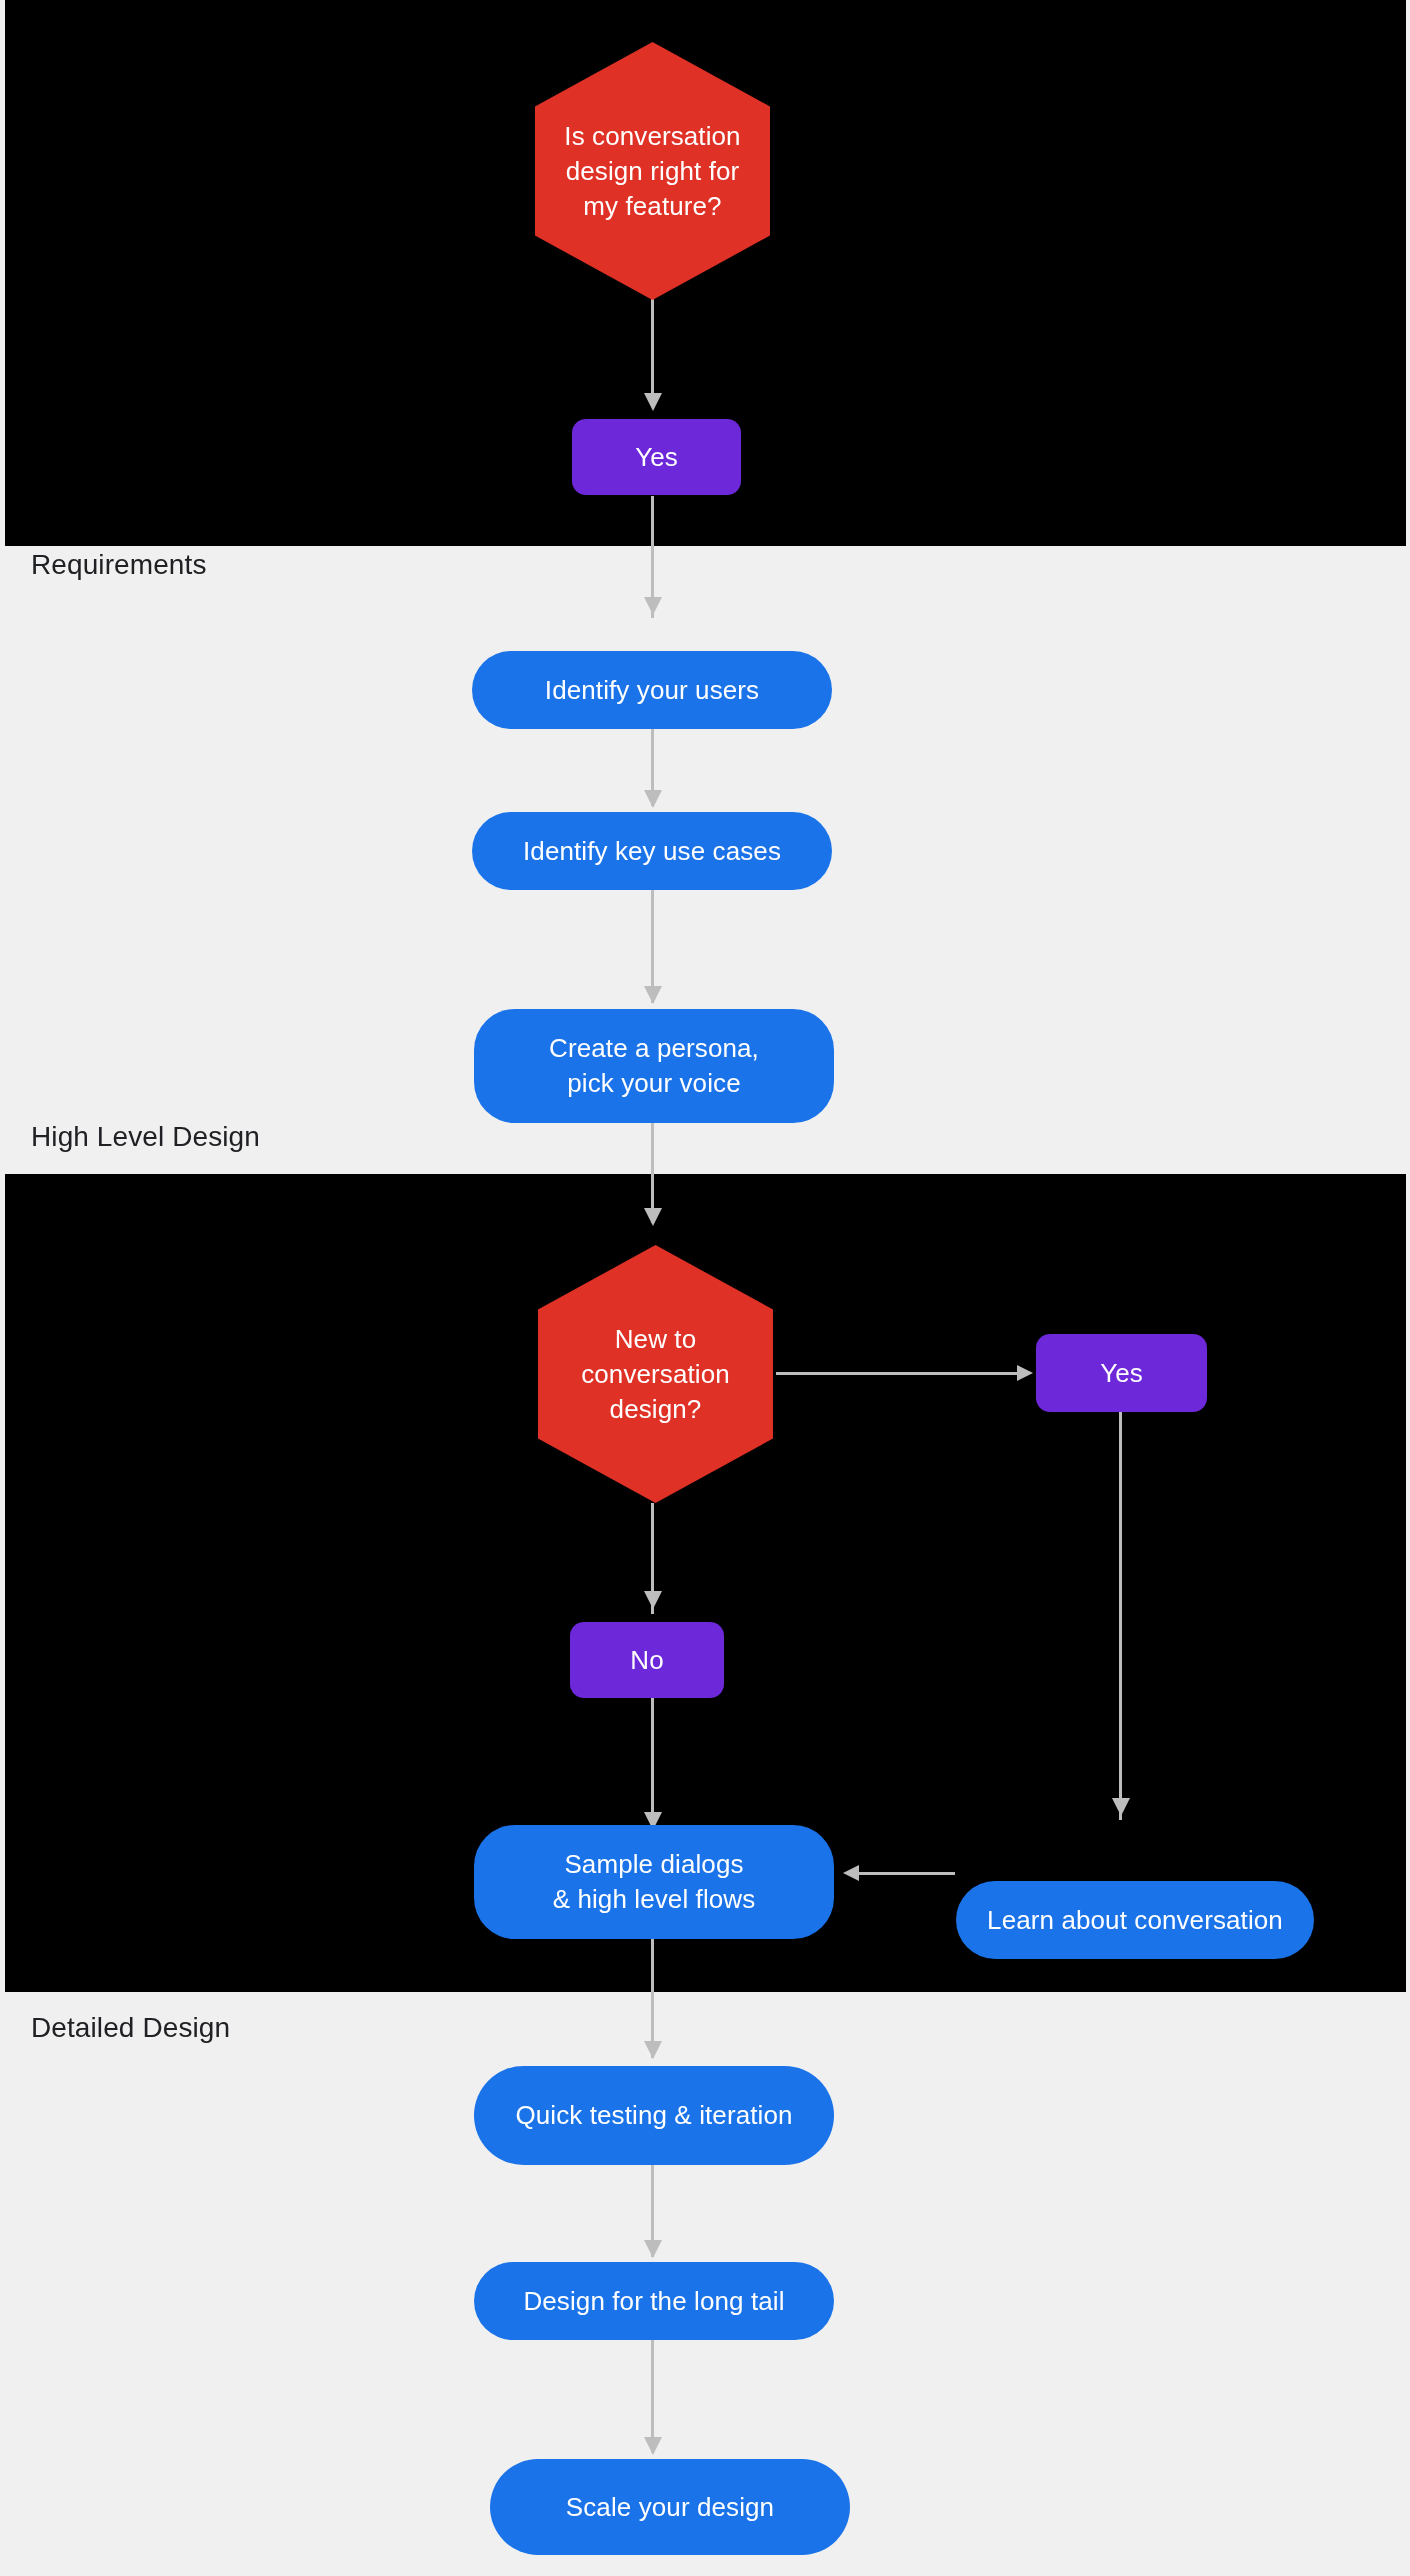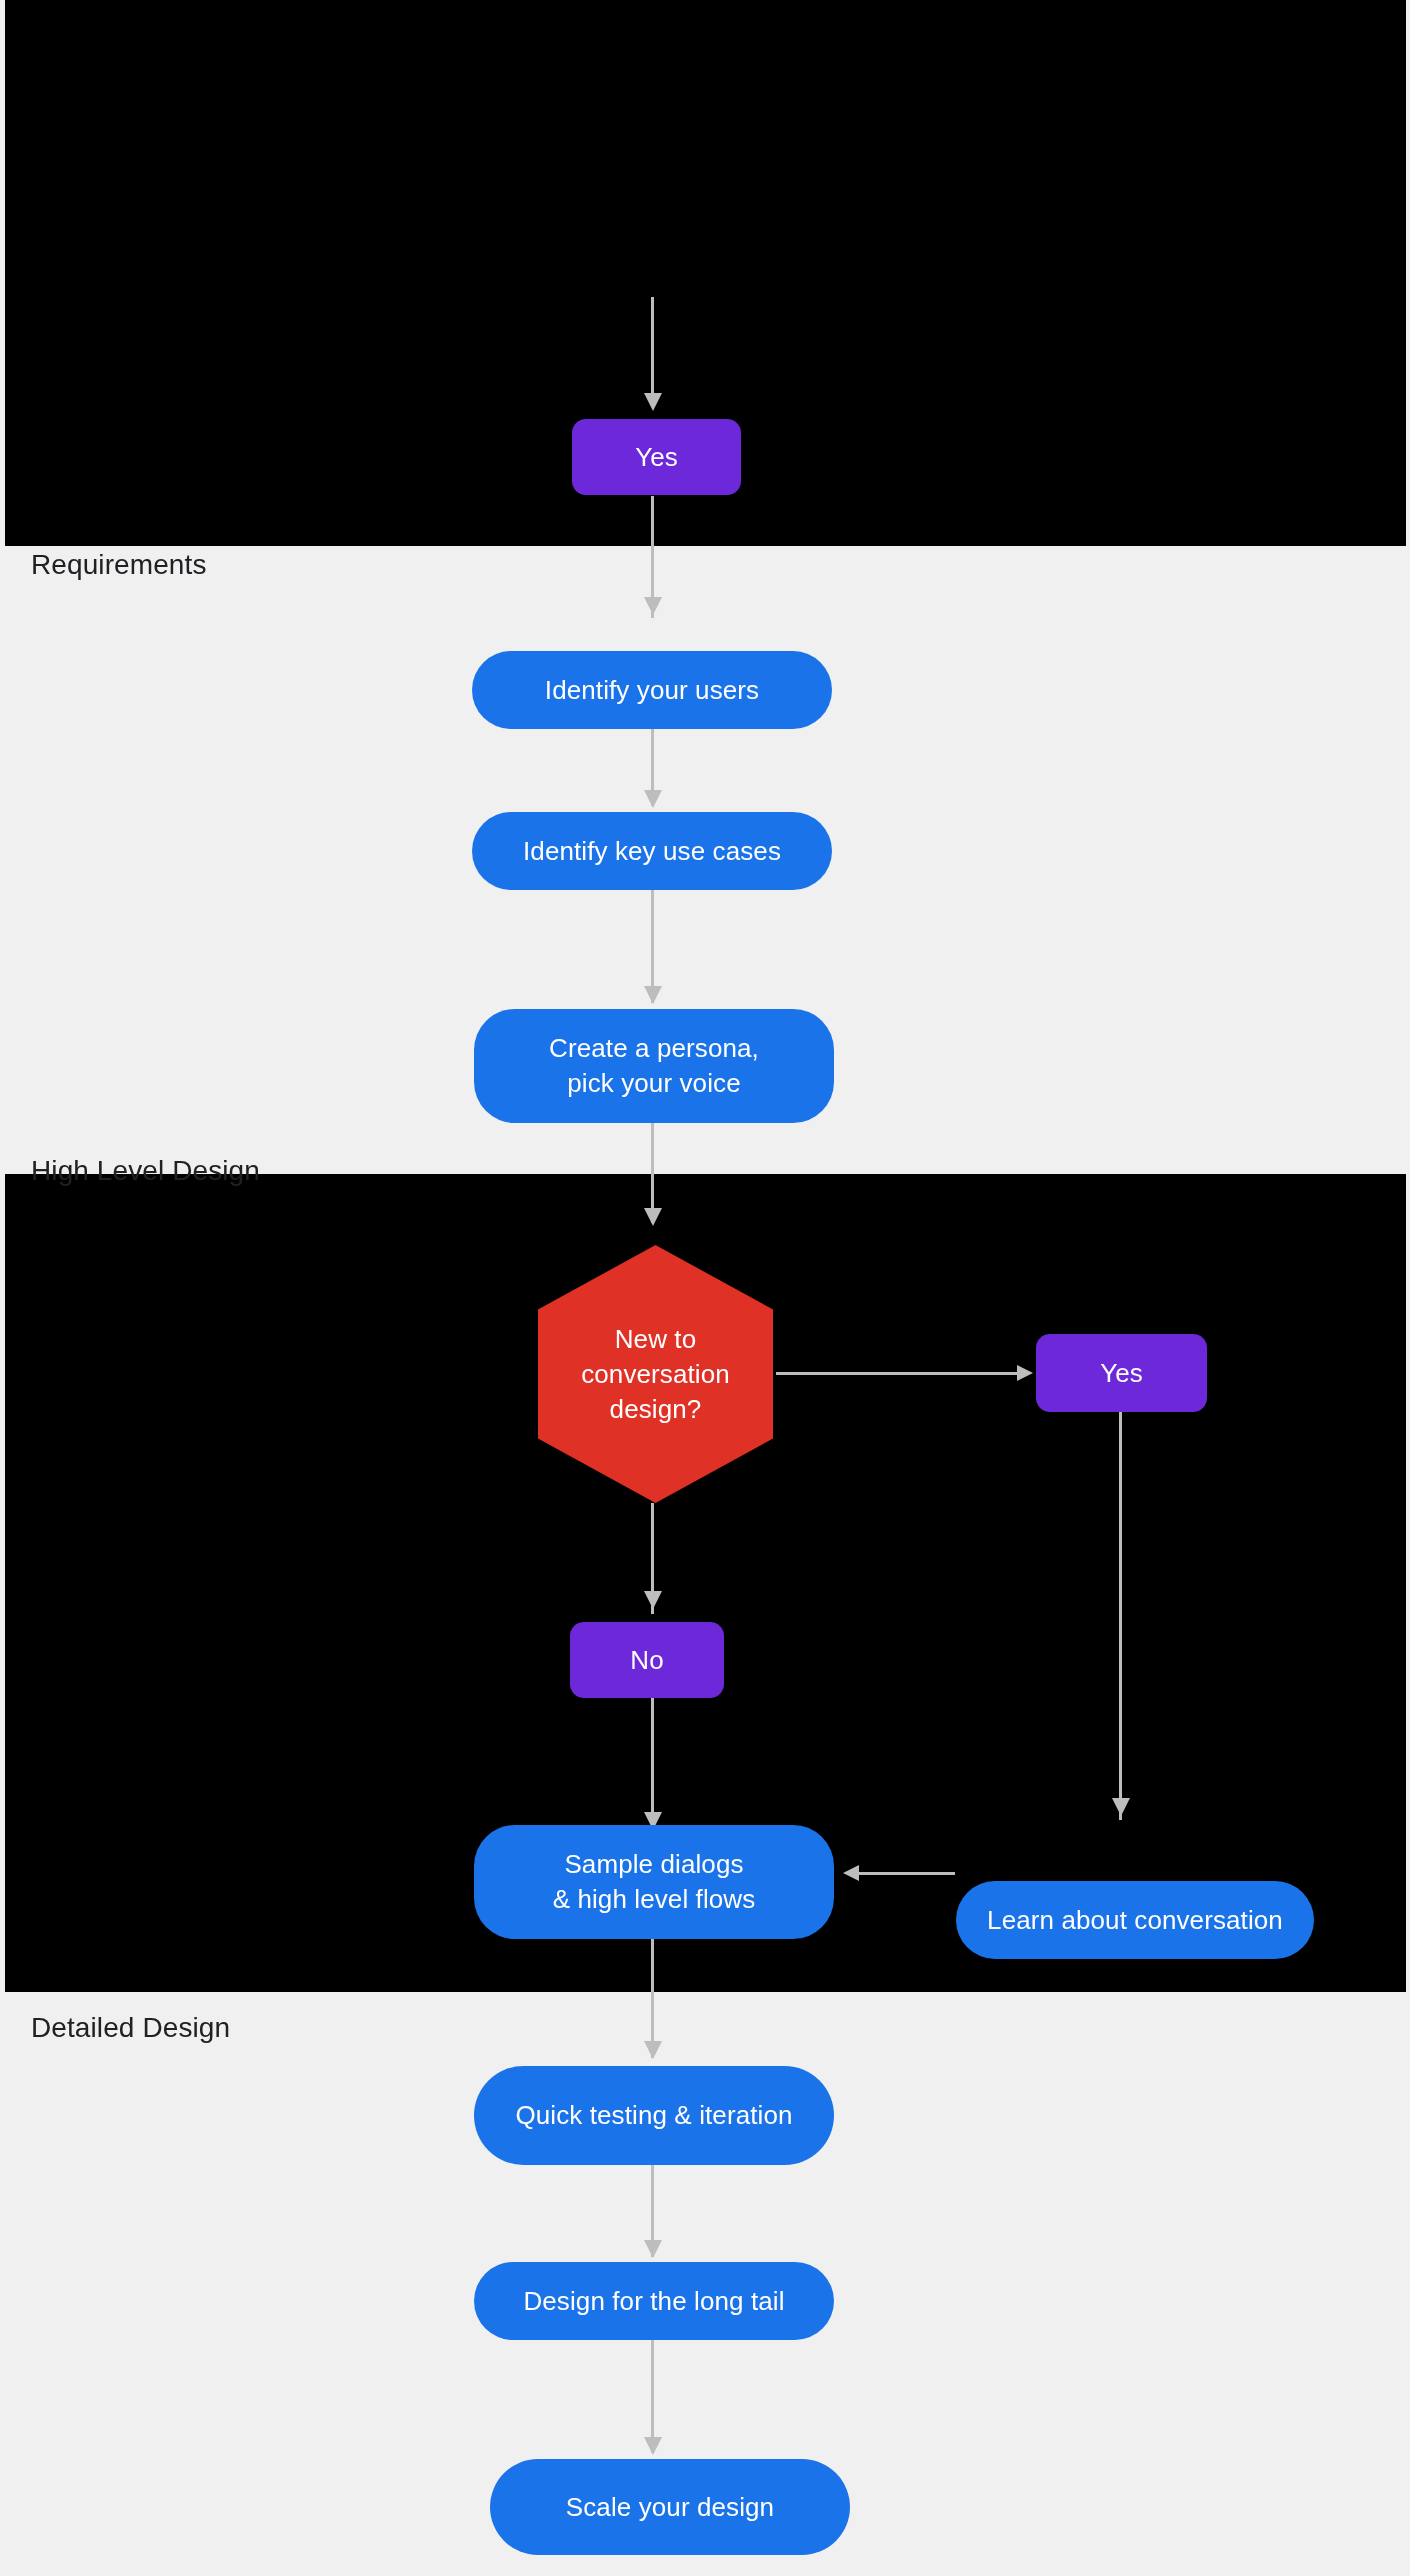--- a/index.html
+++ b/index.html
@@ -115,21 +115,21 @@
   <div class="band light" style="top:546px;height:628px;"></div>
   <div class="band dark" style="top:1174px;height:818px;"></div>
   <div class="band light" style="top:1992px;height:584px;"></div>
 
   <div class="edge-rail" style="left:0px;top:0px;height:546px;"></div>
   <div class="edge-rail" style="left:1406px;top:0px;height:546px;"></div>
   <div class="edge-rail" style="left:0px;top:1174px;height:818px;"></div>
   <div class="edge-rail" style="left:1406px;top:1174px;height:818px;"></div>
 
   <div class="section-label" style="top:548px;">Requirements</div>
-  <div class="section-label" style="top:1154px;">High Level Design</div>
+  <div class="section-label" style="top:1120px;">High Level Design</div>
   <div class="section-label" style="top:2011px;">Detailed Design</div>
 
   <div class="conn-line-v" style="left:651px;top:297px;height:102px;"></div>
   <div class="arrow-down" style="left:644px;top:393px;"></div>
 
   <div class="conn-line-v" style="left:651px;top:496px;height:122px;"></div>
   <div class="arrow-down" style="left:644px;top:597px;"></div>
 
   <div class="conn-line-v" style="left:651px;top:693px;height:113px;"></div>
   <div class="arrow-down" style="left:644px;top:790px;"></div>
@@ -157,20 +157,25 @@
 
   <div class="conn-line-v" style="left:651px;top:1939px;height:119px;"></div>
   <div class="arrow-down" style="left:644px;top:2041px;"></div>
 
   <div class="conn-line-v" style="left:651px;top:2144px;height:113px;"></div>
   <div class="arrow-down" style="left:644px;top:2240px;"></div>
 
   <div class="conn-line-v" style="left:651px;top:2340px;height:113px;"></div>
   <div class="arrow-down" style="left:644px;top:2437px;"></div>
 
+  <div class="node hex" style="left:535px;top:42px;width:235px;height:258px;">
+    <span class="hex-text">Is conversation
+design right for
+my feature?</span>
+  </div>
 
   <div class="node green" style="left:572px;top:419px;width:169px;height:76px;">
     <span>Yes</span>
   </div>
 
   <div class="node pill" style="left:472px;top:615px;width:360px;height:78px;margin-top:36px;">
     <span>Identify your users</span>
   </div>
 
   <div class="node pill" style="left:472px;top:812px;width:360px;height:78px;">

